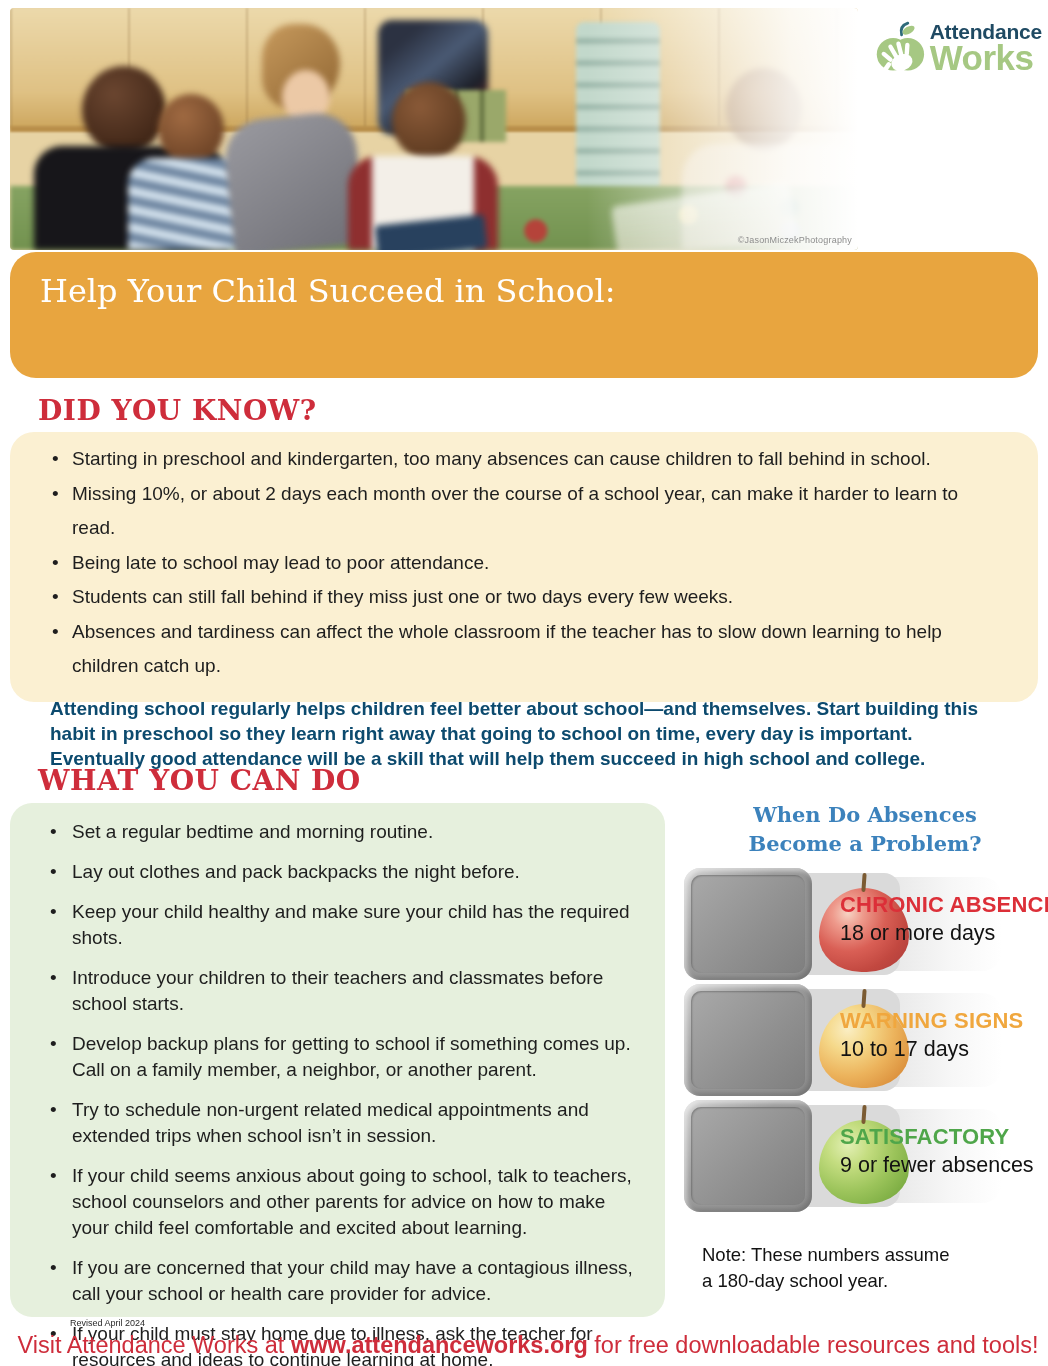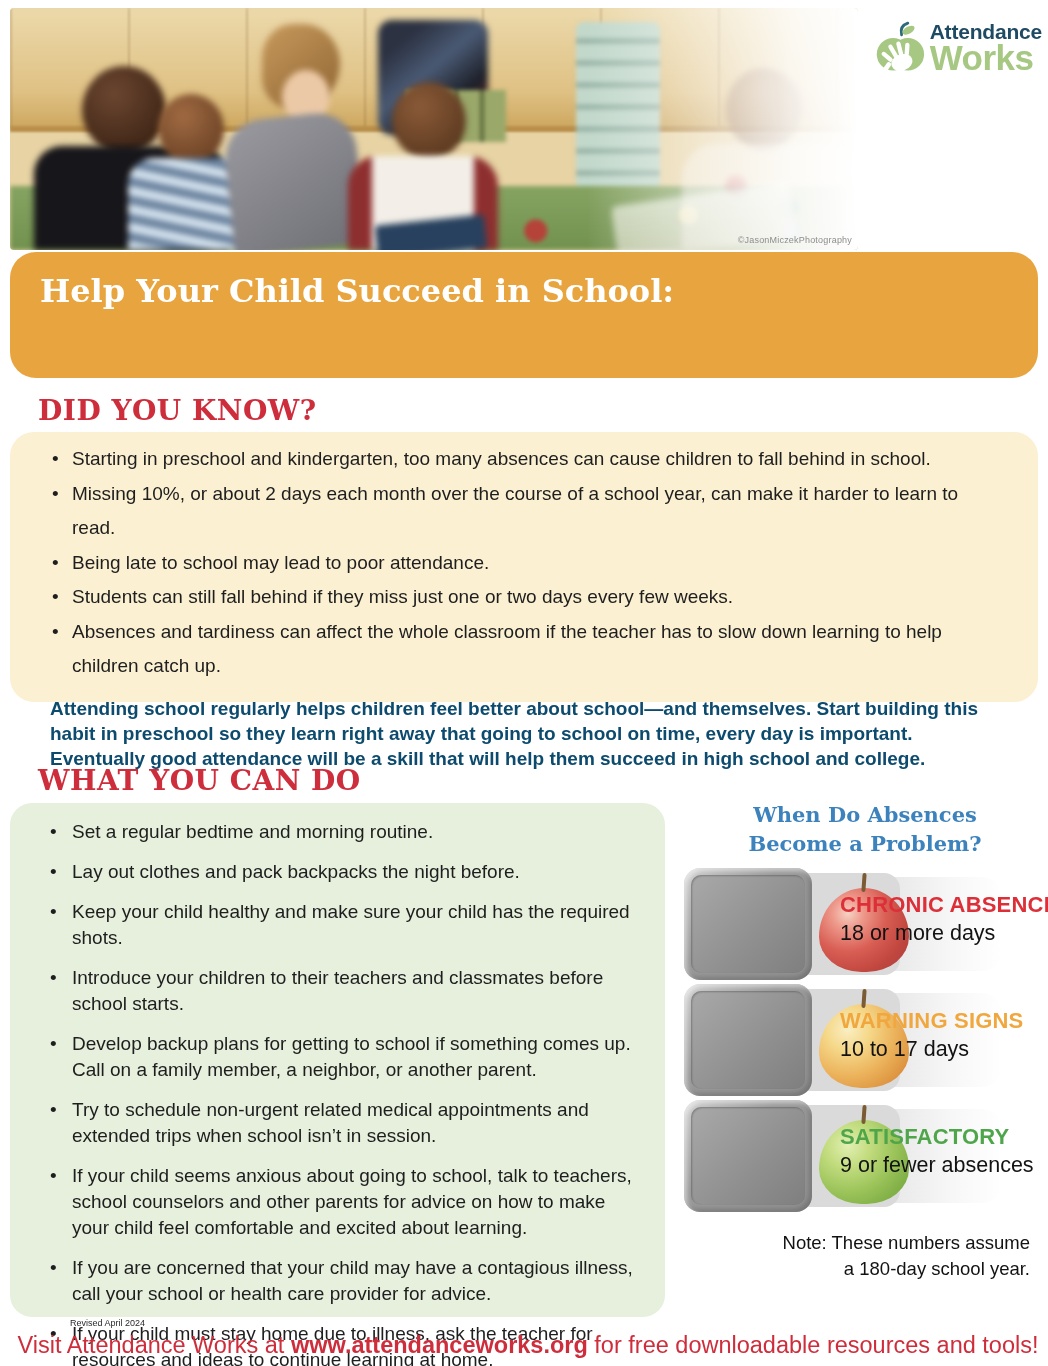--- a/index.html
+++ b/index.html
@@ -59,21 +59,21 @@
   
   .logo{position:absolute;left:876px;top:12px;width:166px;height:72px;display:flex;align-items:center;}
   .logo-text{margin-left:4px;line-height:1;}
   .logo-top{display:block;font-weight:bold;font-size:21px;color:#1f4a63;letter-spacing:-.2px;}
   .logo-bottom{display:block;font-weight:bold;font-size:35px;color:#a6c883;margin-top:-2px;letter-spacing:-.5px;}
 
   
   .banner{position:absolute;left:10px;top:252px;width:1028px;height:126px;border-radius:26px;
     background:#e8a53f;color:#fff;font-family:"DejaVu Serif","Liberation Serif",serif;
     padding:20px 0 0 30px;box-sizing:border-box;}
-  .banner-l1{font-size:32px;font-weight:700;}
+  .banner-l1{font-size:32px;font-weight:400;}
   .banner-l2{font-size:37px;font-weight:bold;margin-top:5px;}
 
   
   .red-head{position:absolute;left:38px;margin:0;font-family:"DejaVu Serif","Liberation Serif",serif;
     font-weight:bold;font-size:28px;letter-spacing:.5px;color:#ce2d3b;}
   .dyk{top:394px;}
   .wycd{top:764px;}
 
   
   .cream-box{position:absolute;left:10px;top:432px;width:1028px;height:270px;border-radius:24px;
@@ -107,21 +107,21 @@
   .apple{position:absolute;left:50%;top:55%;transform:translate(-50%,-50%);width:90px;height:84px;z-index:3;
     border-radius:50% 50% 47% 47% / 58% 58% 42% 42%;}
   .apple::before{content:"";position:absolute;left:48%;top:-15px;width:4px;height:19px;
     background:#7b5b33;border-radius:2px;transform:rotate(4deg);}
   .apple-red{background:radial-gradient(circle at 32% 30%,#f6d3c4 0%,#ee9a8c 18%,#d95f55 45%,#c24840 70%,#a93b3a 100%);}
   .apple-yellow{background:radial-gradient(circle at 32% 30%,#faeec4 0%,#f5d98b 25%,#ecb35c 55%,#dd9440 80%,#c97e33 100%);}
   .apple-green{background:radial-gradient(circle at 32% 30%,#e2efb4 0%,#c4dd80 25%,#9cc45b 55%,#7faf45 80%,#6e9e3c 100%);}
   .tl-texts{position:absolute;left:156px;top:24px;z-index:4;white-space:nowrap;}
   .tl-label{font-size:22px;font-weight:bold;letter-spacing:.2px;}
   .tl-detail{font-size:21.5px;color:#121212;margin-top:3px;}
-  .note{position:absolute;left:690px;top:1230px;width:340px;margin:0;text-align:right;
+  .note{position:absolute;left:690px;top:1230px;width:340px;margin:12px;text-align:left;
     font-size:18.5px;line-height:26px;color:#121212;}
 
   
   .revised{position:absolute;left:70px;top:1318px;font-size:9px;color:#2a2a2a;}
   .footer{position:absolute;left:0;top:1328px;width:1048px;margin:4px;text-align:center;
     font-size:23.5px;color:#ce2d3b;}
   .footer b{font-weight:bold;}
 </style>
 </head>
 <body>

